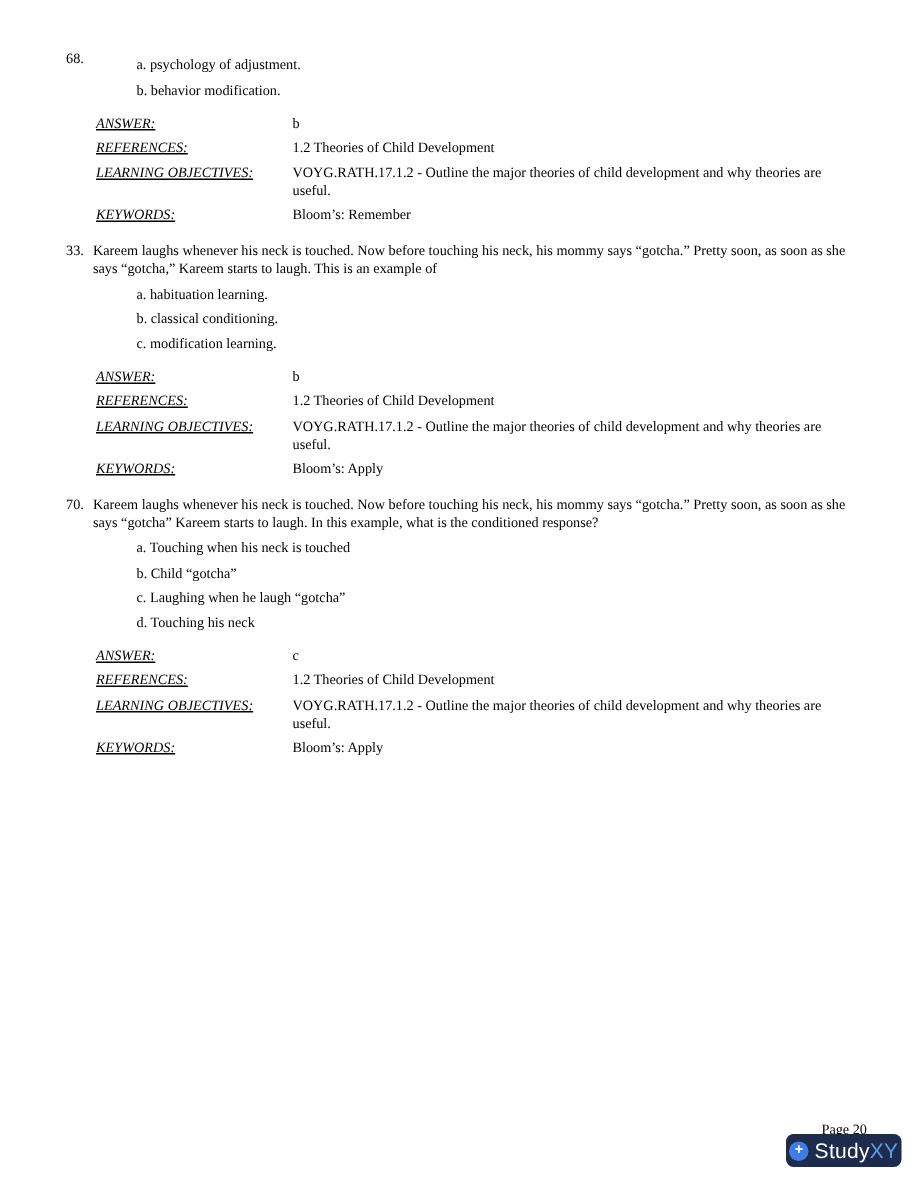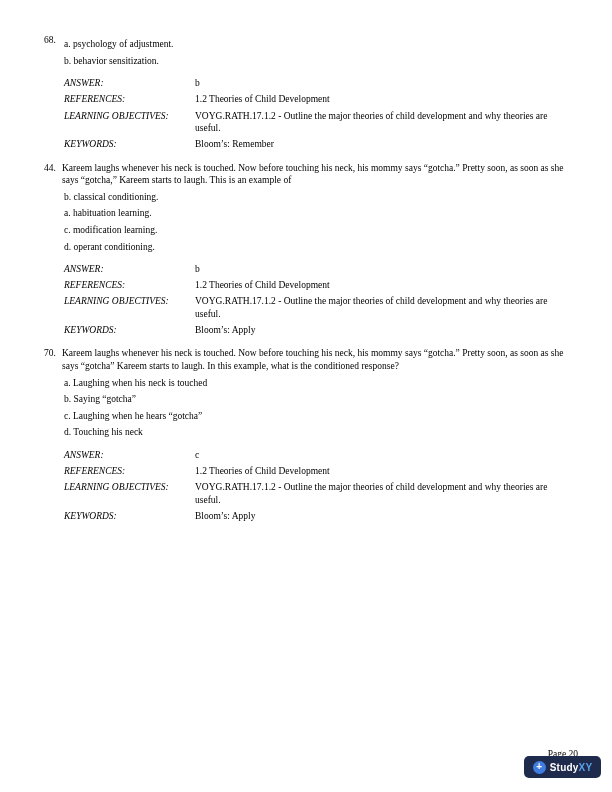--- a/index.html
+++ b/index.html
@@ -19,32 +19,32 @@
   }
   .question { margin-bottom: 11px; }
   .q-row { display: flex; }
   .q-num {
     flex: 0 0 18px;
     width: 18px;
     line-height: 1.32;
   }
   .q-body { flex: 1; min-width: 0; }
   .q-text { line-height: 1.32; }
-  .options { margin-top: 4px; }
+  .options { margin-top: 4px; margin-left: 27px; }
   .option {
     margin: 0 0 4.5px 2px;
     line-height: 1.28;
   }
   .meta {
     display: grid;
     grid-template-columns: 131px 1fr;
     row-gap: 4px;
     margin: 10px 0 0 2px;
   }
-  .meta-label { font-style: italic; line-height: 1.3; }
+  .meta-label { font-style: italic; line-height: 1.3; text-decoration: underline; }
   .meta-value { line-height: 1.3; }
 
   .page-label {
     position: absolute;
     right: 34px;
     bottom: 33px;
     font-size: 9.5px;
     color: #000;
     z-index: 1;
     padding-left: 29px;
@@ -72,63 +72,62 @@
     background: #3f7de0;
     color: #ffffff;
     font-size: 10px;
     font-weight: bold;
     line-height: 12px;
     text-align: center;
     flex: 0 0 13px;
   }
   .brand-text {
     color: #ffffff;
-    font-weight: bold;
-    font-size: 10px;
+    font-weight: normal;
+    font-size: 14px;
     letter-spacing: 0.2px;
   }
   .brand-accent { color: #5aa0e8; }
 </style>
 </head>
 <body>
 
 <div class="page">
 
   <div class="question">
     <div class="q-row">
       <span class="q-num">68.</span>
       <div class="q-body">
         <div class="options">
           <div class="option">a. psychology of adjustment.</div>
-          <div class="option">b. behavior sensitization.</div>
+          <div class="option">b. behavior modification.</div>
         </div>
         <div class="meta">
           <div class="meta-label">ANSWER:</div>
           <div class="meta-value">b</div>
           <div class="meta-label">REFERENCES:</div>
           <div class="meta-value">1.2 Theories of Child Development</div>
           <div class="meta-label">LEARNING OBJECTIVES:</div>
           <div class="meta-value">VOYG.RATH.17.1.2 - Outline the major theories of child development and why theories are useful.</div>
           <div class="meta-label">KEYWORDS:</div>
           <div class="meta-value">Bloom’s: Remember</div>
         </div>
       </div>
     </div>
   </div>
 
   <div class="question">
     <div class="q-row">
-      <span class="q-num">44.</span>
+      <span class="q-num">33.</span>
       <div class="q-body">
         <div class="q-text">Kareem laughs whenever his neck is touched. Now before touching his neck, his mommy says “gotcha.” Pretty soon, as soon as she says “gotcha,” Kareem starts to laugh. This is an example of</div>
         <div class="options">
+          <div class="option">a. habituation learning.</div>
           <div class="option">b. classical conditioning.</div>
-          <div class="option">a. habituation learning.</div>
           <div class="option">c. modification learning.</div>
-          <div class="option">d. operant conditioning.</div>
         </div>
         <div class="meta">
           <div class="meta-label">ANSWER:</div>
           <div class="meta-value">b</div>
           <div class="meta-label">REFERENCES:</div>
           <div class="meta-value">1.2 Theories of Child Development</div>
           <div class="meta-label">LEARNING OBJECTIVES:</div>
           <div class="meta-value">VOYG.RATH.17.1.2 - Outline the major theories of child development and why theories are useful.</div>
           <div class="meta-label">KEYWORDS:</div>
           <div class="meta-value">Bloom’s: Apply</div>
@@ -136,23 +135,23 @@
       </div>
     </div>
   </div>
 
   <div class="question">
     <div class="q-row">
       <span class="q-num">70.</span>
       <div class="q-body">
         <div class="q-text">Kareem laughs whenever his neck is touched. Now before touching his neck, his mommy says “gotcha.” Pretty soon, as soon as she says “gotcha” Kareem starts to laugh. In this example, what is the conditioned response?</div>
         <div class="options">
-          <div class="option">a. Laughing when his neck is touched</div>
-          <div class="option">b. Saying “gotcha”</div>
-          <div class="option">c. Laughing when he hears “gotcha”</div>
+          <div class="option">a. Touching when his neck is touched</div>
+          <div class="option">b. Child “gotcha”</div>
+          <div class="option">c. Laughing when he laugh “gotcha”</div>
           <div class="option">d. Touching his neck</div>
         </div>
         <div class="meta">
           <div class="meta-label">ANSWER:</div>
           <div class="meta-value">c</div>
           <div class="meta-label">REFERENCES:</div>
           <div class="meta-value">1.2 Theories of Child Development</div>
           <div class="meta-label">LEARNING OBJECTIVES:</div>
           <div class="meta-value">VOYG.RATH.17.1.2 - Outline the major theories of child development and why theories are useful.</div>
           <div class="meta-label">KEYWORDS:</div>

